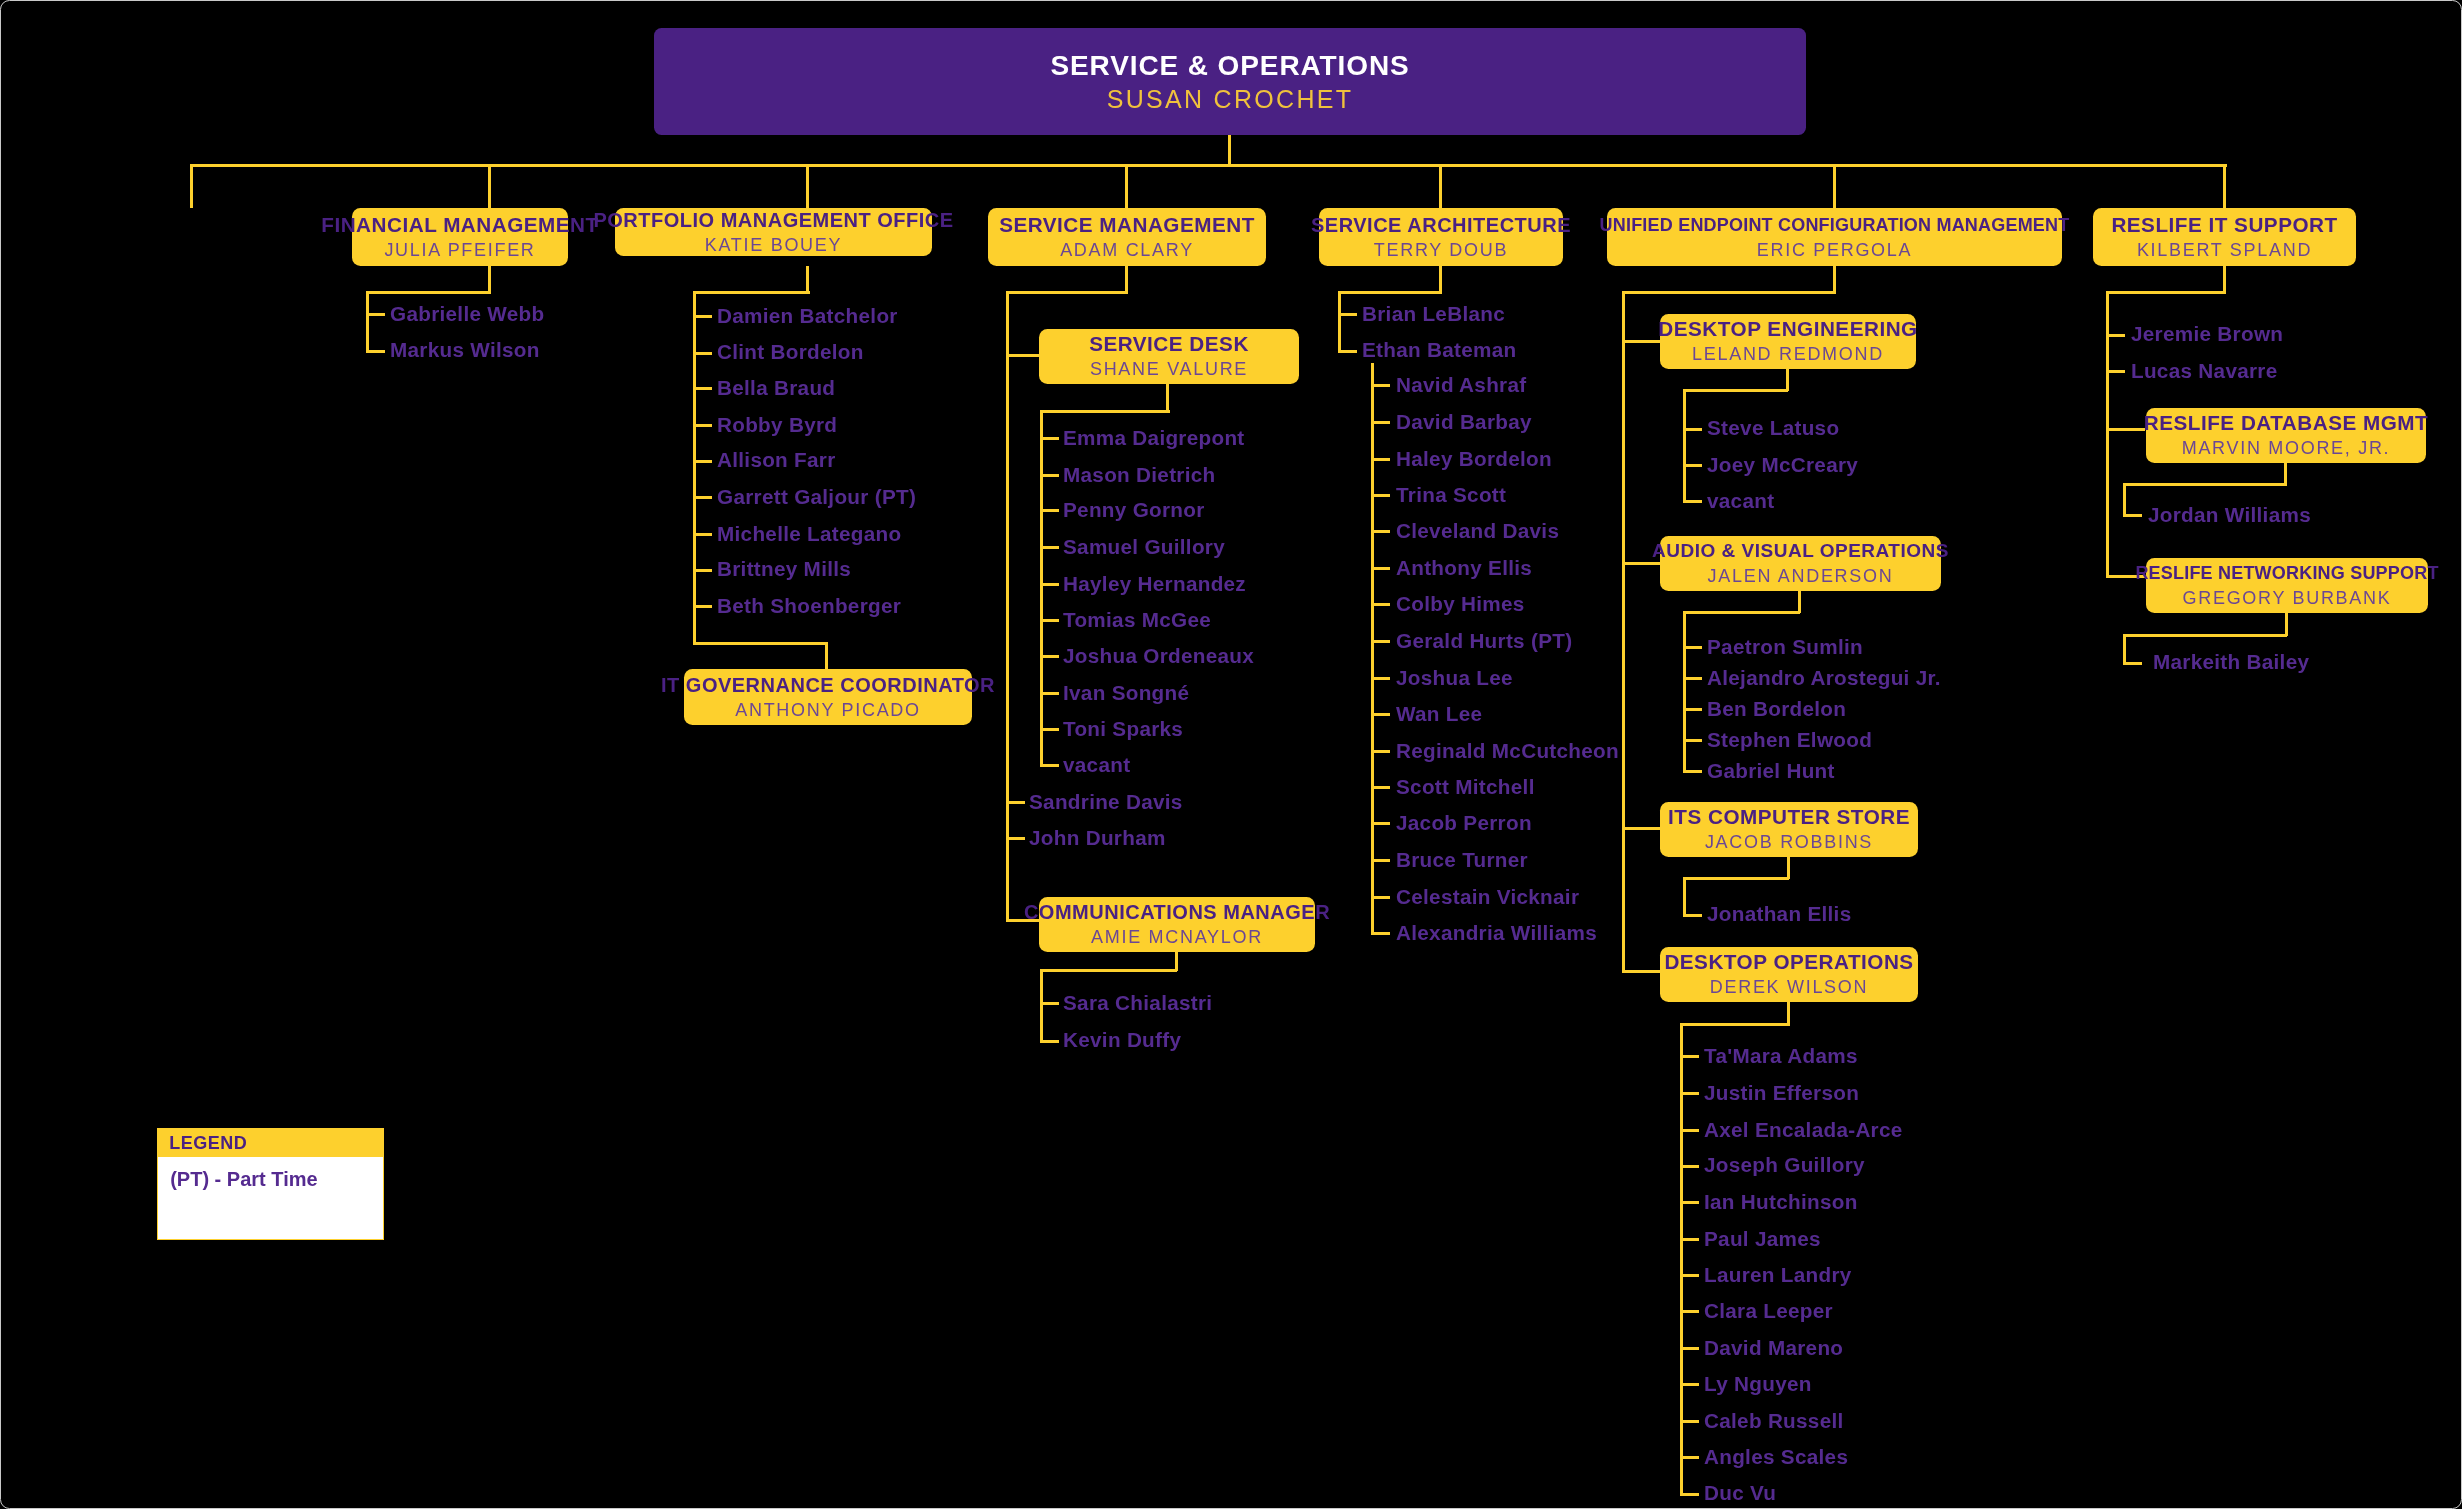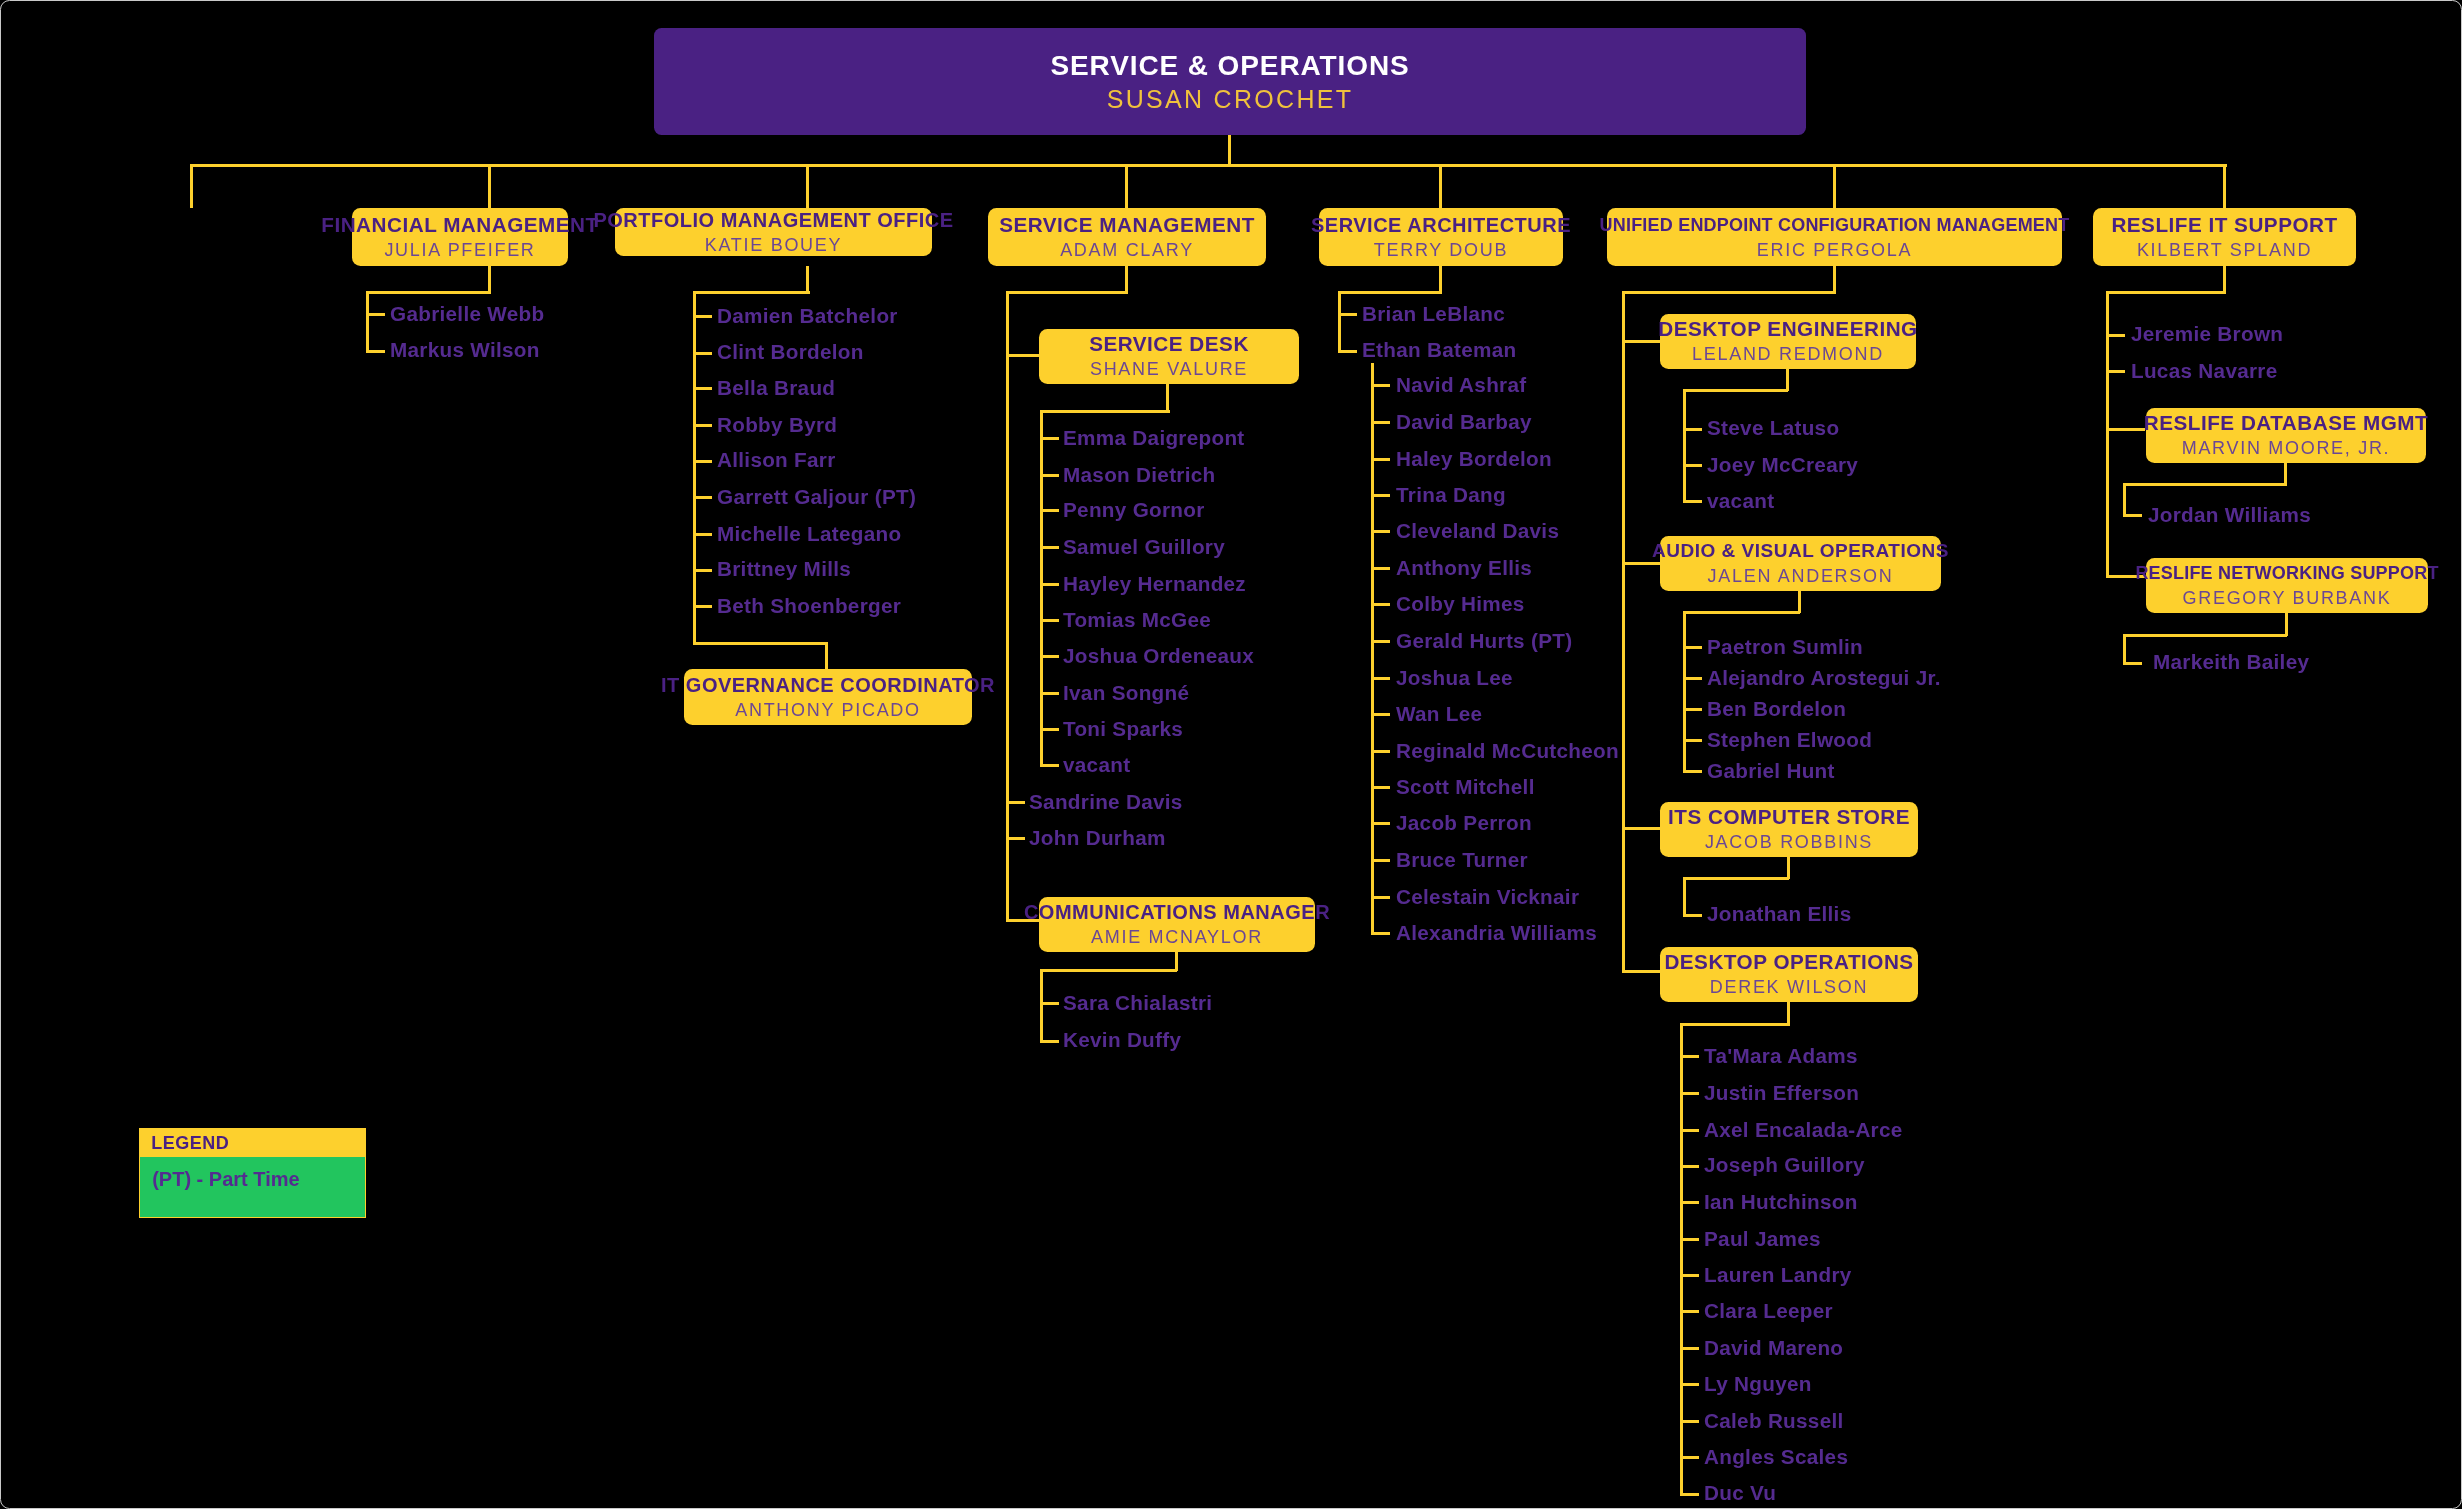--- a/index.html
+++ b/index.html
@@ -21,22 +21,22 @@
   .t20{font-size:19px !important;}
   .t19{font-size:18px !important;letter-spacing:0.2px !important;}
   #rootbox{background:#4a2183;border-radius:7.5px;}
   #rootbox .t{color:#ffffff;font-size:28px;line-height:34px;letter-spacing:0.9px;}
   #rootbox .n{color:#F0C23C;font-size:25px;line-height:29px;letter-spacing:2.3px;}
   .item{
     position:absolute;font-weight:bold;font-size:20.7px;line-height:26px;
     color:#552b90;white-space:nowrap;letter-spacing:0.3px;
   }
   #legend{
-    position:absolute;left:138px;top:1127px;width:227px;height:90px;
-    border:1.9px solid #FDD02D;box-sizing:border-box;background:#22c55e;
+    position:absolute;left:156px;top:1127px;width:227px;height:112px;
+    border:1.9px solid #FDD02D;box-sizing:border-box;background:#ffffff;
   }
   #legend .lhead{
     background:#FDD02D;height:28px;display:flex;align-items:center;
     padding-left:11.3px;font-weight:bold;font-size:18px;color:#4a2183;letter-spacing:0.5px;
   }
   #legend .lnote{
     position:absolute;left:12.2px;top:39px;font-weight:bold;font-size:20px;color:#552b90;
   }
 </style>
 </head>
@@ -189,21 +189,21 @@
     </div>
   <div class="v" style="left:1370px;top:362px;height:571px"></div>
   <div>
       <div class="h" style="left: 1370px; top: 383px; width: 19px;"></div>
       <span class="item" style="left: 1395px; top: 371px;">Navid Ashraf</span>
       <div class="h" style="left: 1370px; top: 420px; width: 19px;"></div>
       <span class="item" style="left: 1395px; top: 408px;">David Barbay</span>
       <div class="h" style="left: 1370px; top: 457px; width: 19px;"></div>
       <span class="item" style="left: 1395px; top: 445px;">Haley Bordelon</span>
       <div class="h" style="left: 1370px; top: 493px; width: 19px;"></div>
-      <span class="item" style="left: 1395px; top: 481px;">Trina Dang</span>
+      <span class="item" style="left: 1395px; top: 481px;">Trina Scott</span>
       <div class="h" style="left: 1370px; top: 529px; width: 19px;"></div>
       <span class="item" style="left: 1395px; top: 517px;">Cleveland Davis</span>
       <div class="h" style="left: 1370px; top: 566px; width: 19px;"></div>
       <span class="item" style="left: 1395px; top: 554px;">Anthony Ellis</span>
       <div class="h" style="left: 1370px; top: 602px; width: 19px;"></div>
       <span class="item" style="left: 1395px; top: 590px;">Colby Himes</span>
       <div class="h" style="left: 1370px; top: 639px; width: 19px;"></div>
       <span class="item" style="left: 1395px; top: 627px;">Gerald Hurts (PT)</span>
       <div class="h" style="left: 1370px; top: 676px; width: 19px;"></div>
       <span class="item" style="left: 1395px; top: 664px;">Joshua Lee</span>

